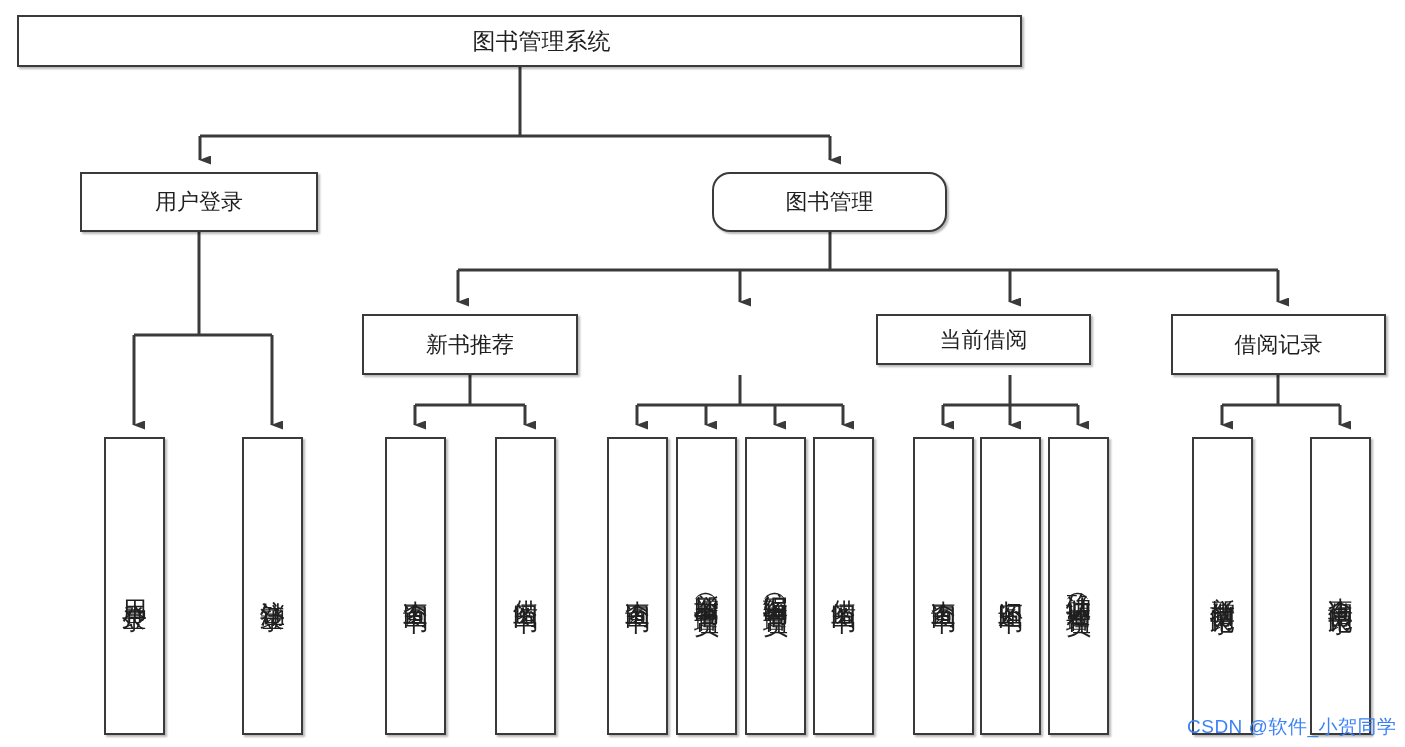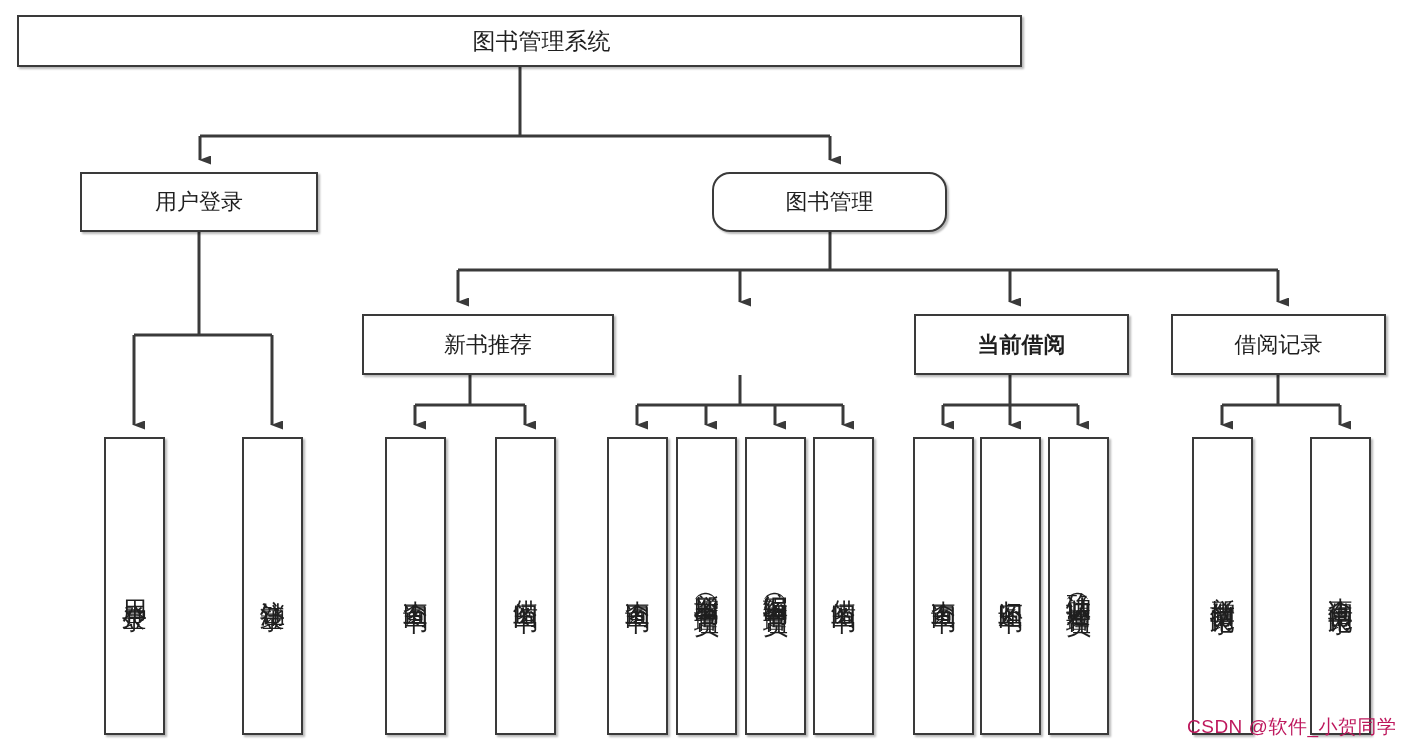--- a/index.html
+++ b/index.html
@@ -58,21 +58,21 @@
     font-size: 25px;
     letter-spacing: 3px;
     line-height: 1;
     white-space: nowrap;
   }
   .watermark {
     position: absolute;
     left: 1187px;
     top: 714px;
     font-size: 19px;
-    color: #be185d;
+    color: #3b82f6;
     letter-spacing: 0.5px;
     z-index: 5;
     white-space: nowrap;
   }
 </style>
 </head>
 <body>
 
 <div id="canvas">
 
@@ -131,26 +131,26 @@
   </div>
 
   <div class="node horizontal" style="left:80px; top:172px; width:238px; height:60px;">
     <span class="label">用户登录</span>
   </div>
 
   <div class="node horizontal" style="left:712px; top:172px; width:235px; height:60px;border-radius:18px;">
     <span class="label">图书管理</span>
   </div>
 
-  <div class="node horizontal" style="left:362px; top:314px; width:252px; height:61px;">
+  <div class="node horizontal" style="left:362px; top:314px; width:216px; height:61px;">
     <span class="label">新书推荐</span>
   </div>
 
 
-  <div class="node horizontal" style="left:914px; top:314px; width:215px; height:61px;font-weight:bold;">
+  <div class="node horizontal" style="left:876px; top:314px; width:215px; height:51px;">
     <span class="label">当前借阅</span>
   </div>
 
   <div class="node horizontal" style="left:1171px; top:314px; width:215px; height:61px;">
     <span class="label">借阅记录</span>
   </div>
 
   <div class="node vertical" style="left:104px; top:437px; width:61px; height:298px;">
     <span class="label">用户登录</span>
   </div>

